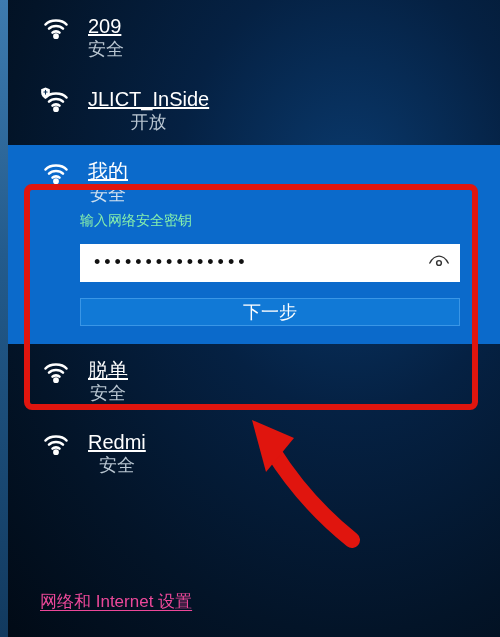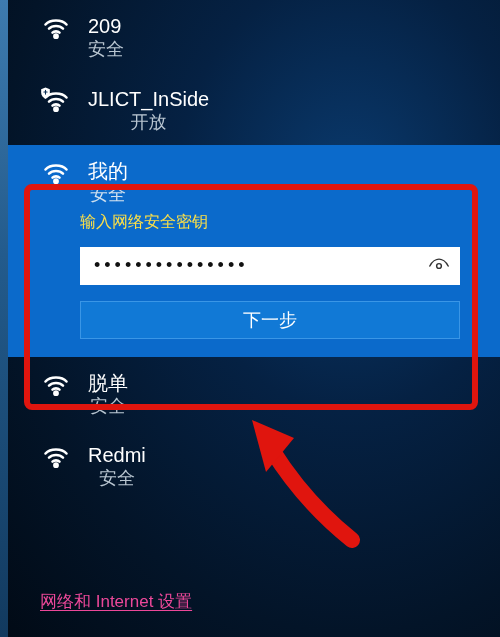--- a/index.html
+++ b/index.html
@@ -29,21 +29,21 @@
   }
   .wifi-icon svg { width: 28px; height: 28px; }
   .wifi-icon .shield {
     position: absolute;
     left: -3px;
     top: -3px;
     width: 13px;
     height: 14px;
   }
   .net-text { display: flex; flex-direction: column; gap: 1px; }
-  .ssid { color: #ffffff; font-size: 20px; line-height: 1.2; }
+  .ssid { color: #ffffff; font-size: 20px; line-height: 1.2; text-decoration: underline; }
   .status { color: #b9c6d1; font-size: 18px; line-height: 1.2; text-align: center; }
 
   .active-block {
     background: #0b6acb;
     padding-top: 6px;
     padding-bottom: 18px;
   }
   .highlight-box {
     position: absolute;
     border: 6px solid #e0150e;
@@ -59,22 +59,22 @@
     position: absolute;
     left: 232px;
     top: 410px;
     width: 140px;
     height: 140px;
     z-index: 51;
     pointer-events: none;
   }
   .prompt {
     padding: 0 40px 0 80px;
-    color: #fde047;
-    font-size: 16px;
+    color: #86efac;
+    font-size: 14px;
   }
   .pw-row {
     margin-top: 14px;
     padding: 0 40px 0 80px;
     display: flex;
     align-items: stretch;
     height: 38px;
     position: relative;
   }
   .pw-input {
@@ -101,21 +101,21 @@
   }
   .reveal svg { width: 22px; height: 22px; }
   .btn-row {
     margin-top: 16px;
     padding: 0 40px 0 80px;
     display: flex;
     gap: 8px;
   }
   .btn {
     flex: 1 1 0;
-    height: 38px;
+    height: 28px;
     background: #1179d6;
     border: 1px solid #3a96e6;
     color: #fff;
     font-size: 18px;
     cursor: pointer;
     display: flex;
     align-items: center;
     justify-content: center;
   }
   .footer-link {

